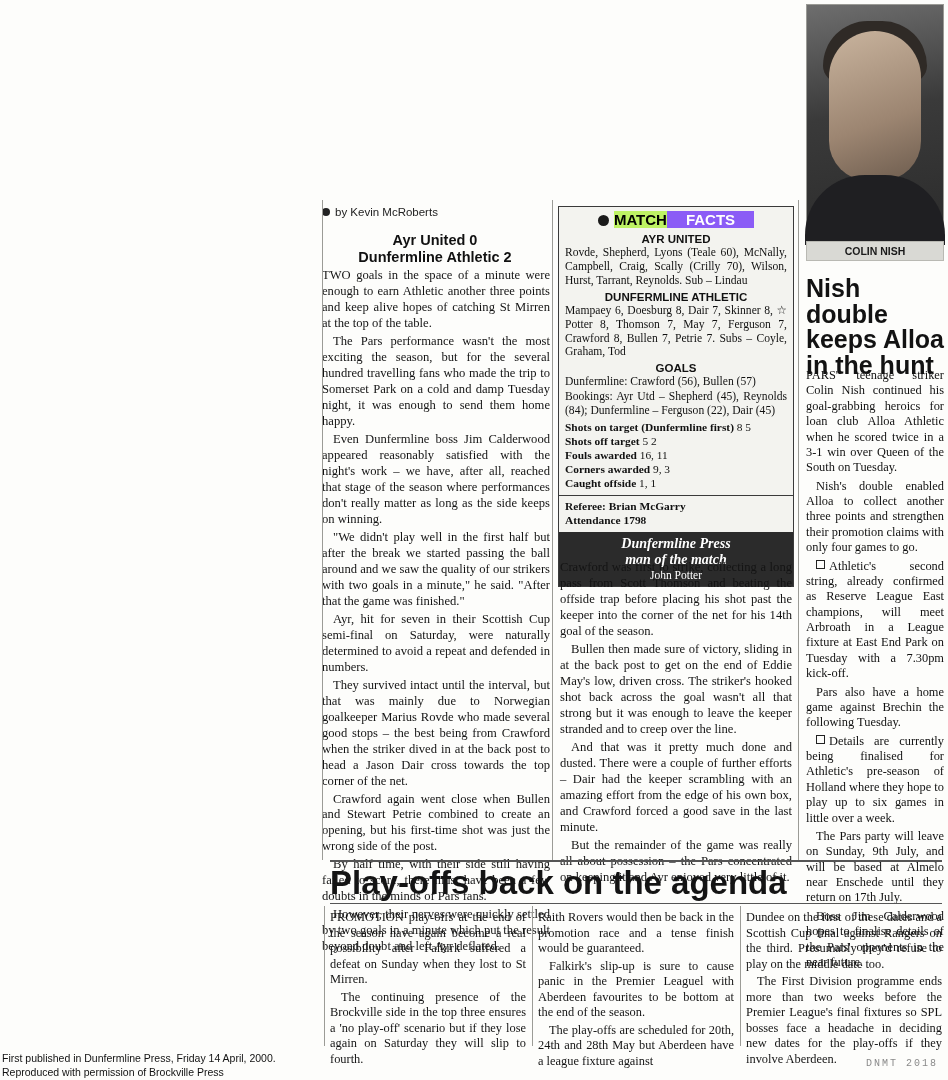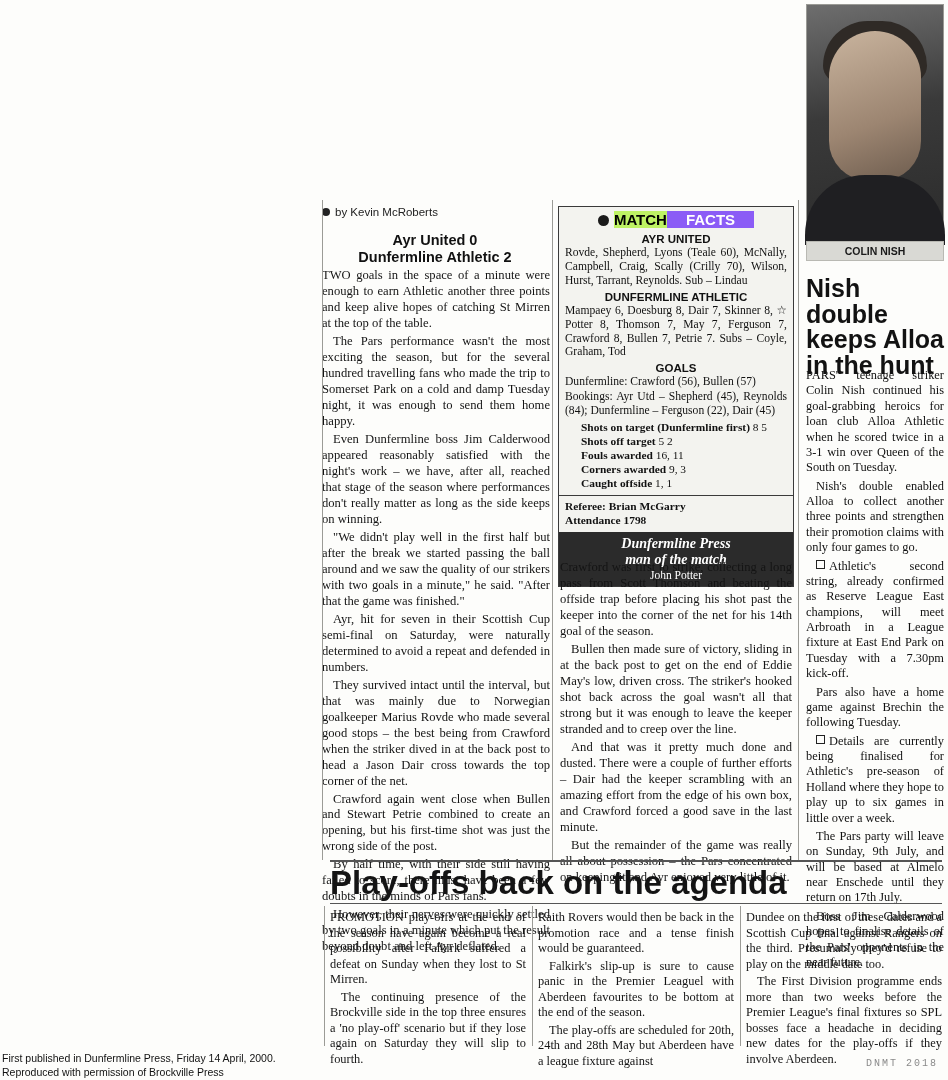--- a/index.html
+++ b/index.html
@@ -47,21 +47,21 @@
   .colB{left:560px;top:560px;width:232px;}
 
   
   .mf{position:absolute;left:558px;top:206px;width:234px;border:1px solid #3a3a3a;background:#f3f3ef;}
   .mf-title{font-family:"Liberation Sans",sans-serif;font-weight:bold;font-size:15px;text-align:center;padding:4px 0 2px;}
   .mf-title .ball{display:inline-block;width:11px;height:11px;border-radius:50%;background:#1a1a1a;margin-right:5px;vertical-align:-1px;}
   .mf-title .light{background:#bef264;color:#000;}
   .mf-title .dark{background:#8b5cf6;color:#fff;padding:0 19px;margin-top:20px;}
   .mf-sec{font-family:"Liberation Sans",sans-serif;font-weight:bold;font-size:11.5px;text-align:center;margin-top:3px;}
   .mf-txt{font-size:11.6px;line-height:1.2;padding:1px 6px 0 6px;text-align:justify;}
-  .mf-line{font-size:11.4px;line-height:1.22;padding:0 6px;margin-left:16px;}
+  .mf-line{font-size:11.4px;line-height:1.22;padding:0 6px;}
   .mf-ref{font-size:11.4px;line-height:1.25;padding:3px 6px 5px 6px;border-top:1px solid #3a3a3a;margin-top:4px;}
   .mf-motm{background:#2b2b2b;color:#fff;text-align:center;padding:4px 2px 5px;}
   .mf-motm .t{font-family:"Liberation Serif",serif;font-style:italic;font-weight:bold;font-size:14px;}
   .mf-motm .n{font-size:11.5px;margin-top:1px;}
 
   
   .po-head{position:absolute;left:330px;top:866px;width:612px;
     font-family:"Liberation Sans",sans-serif;font-weight:bold;font-size:33px;line-height:1;color:#141414;}
   .rule{position:absolute;background:#555;}
 

